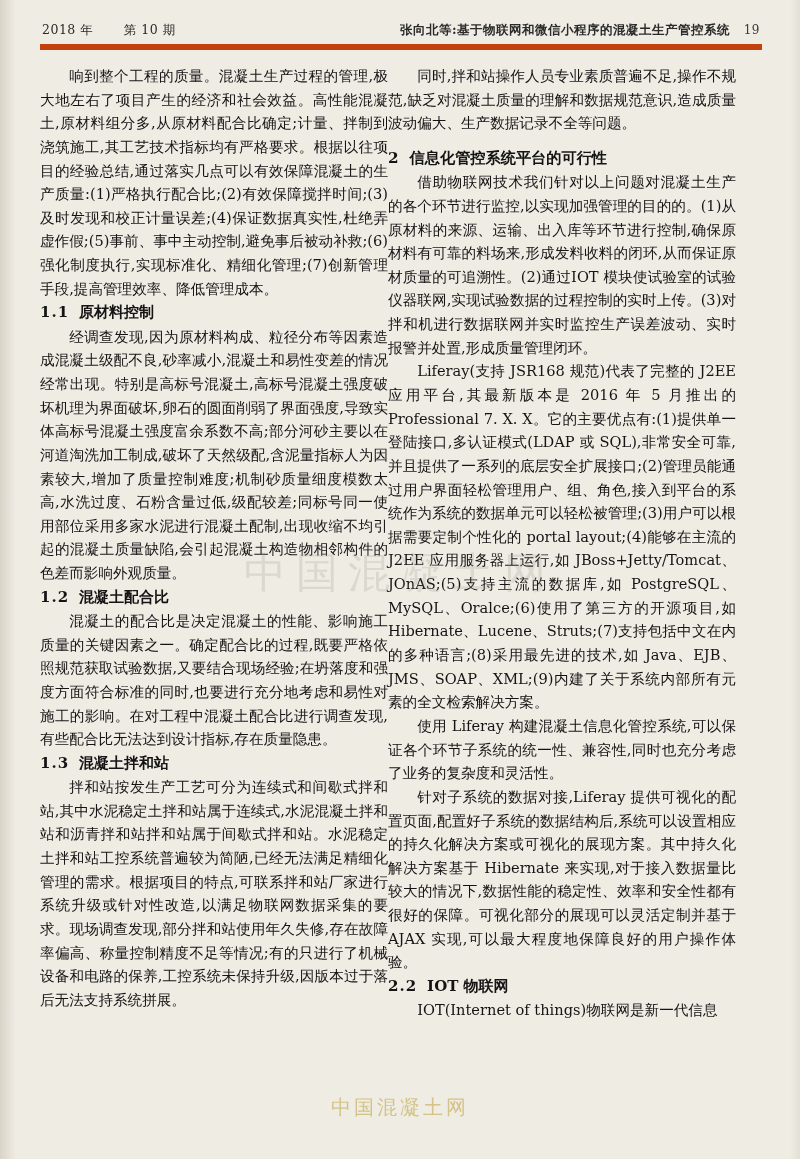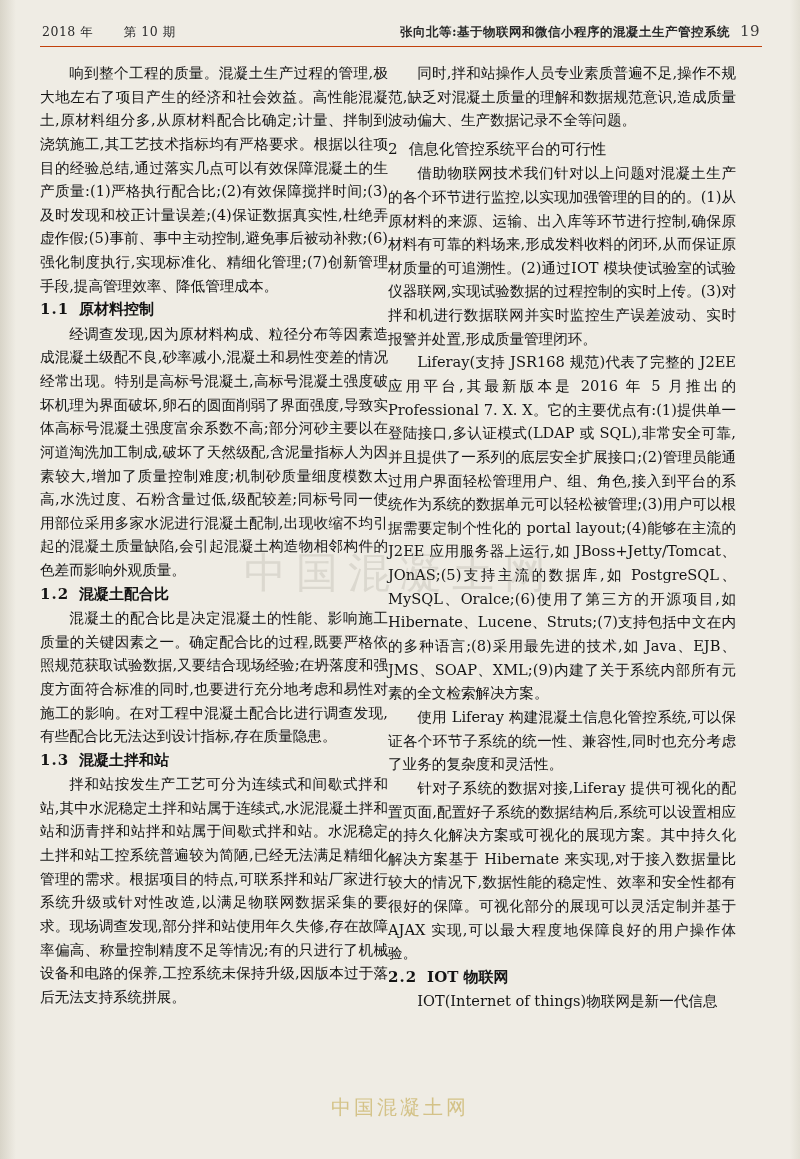--- a/index.html
+++ b/index.html
@@ -24,38 +24,38 @@
   }
   
   .runhead {
     position: relative;
     display: flex;
     align-items: baseline;
     font-size: 12.5px;
     color: #2a2a2a;
     letter-spacing: 0.5px;
     padding: 0 2px 5px 2px;
-    border-bottom: 1px solid #c2410c;
+    border-bottom: 6px solid #c2410c;
     margin-bottom: 14px;
   }
   .runhead .rh-left {
     white-space: nowrap;
   }
   .runhead .rh-left .issue {
     margin-left: 26px;
   }
   .runhead .rh-center {
     flex: 1;
     text-align: right;
     white-space: nowrap;
     font-weight: bold;
   }
   .runhead .rh-right {
     white-space: nowrap;
-    font-size: 15px;
+    font-size: 12px;
     color: #3a3a3a;
     min-width: 30px;
     text-align: right;
   }
   
   .columns {
     display: flex;
     height: 1060px;
   }
   .col {
@@ -64,23 +64,23 @@
     line-height: 1.62;
     text-align: justify;
     text-justify: inter-ideograph;
     color: #141414;
   }
   .col p {
     margin: 0;
     text-indent: 2em;
   }
   h2.sec {
-    margin: 5px 0 0 0;
+    margin: 11px 0 0 0;
     font-size: 15.2px;
-    font-weight: normal;
+    font-weight: bold;
     text-indent: 0;
     line-height: 1.6;
   }
   h3.sub {
     margin: 0;
     font-size: 15px;
     font-weight: bold;
     text-indent: 0;
     line-height: 1.62;
   }

